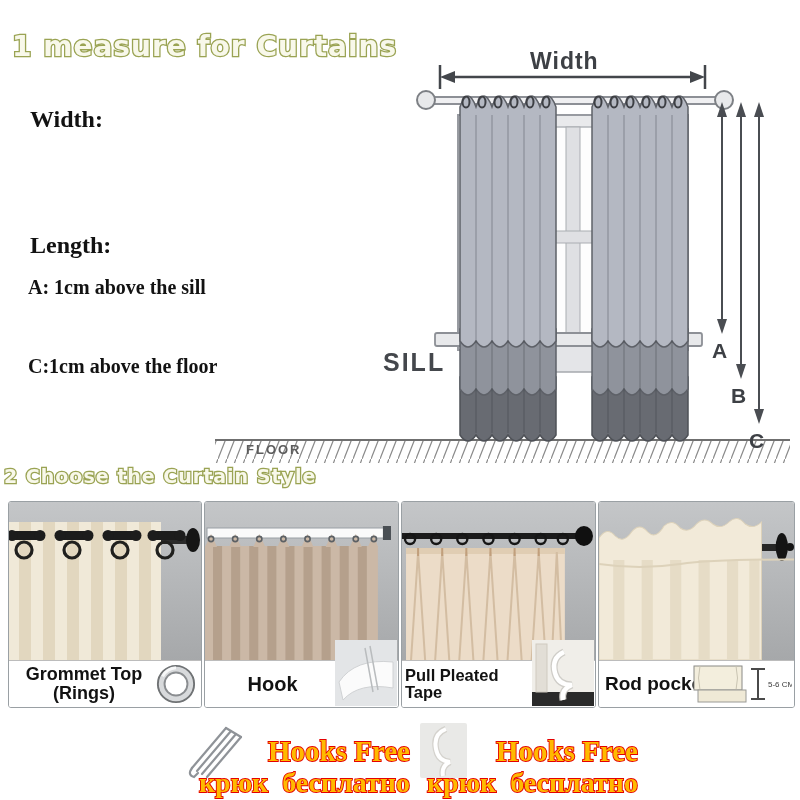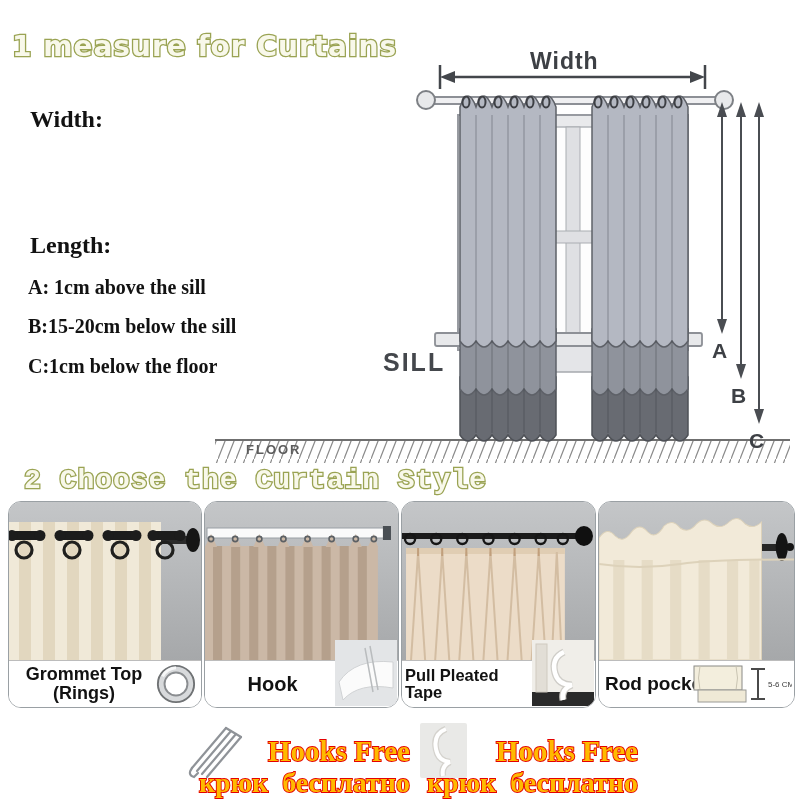--- a/index.html
+++ b/index.html
@@ -11,38 +11,38 @@
   .sec-title{
     font-family:"DejaVu Sans",sans-serif;
     font-weight:bold;
     color:#f8f8ea;
     -webkit-text-stroke:2.6px #9aa353;
     paint-order:stroke fill;
     letter-spacing:1px;
     white-space:nowrap;
   }
   .t1{left:12px;top:10px;font-size:28px;}
-  .t2{left:24px;top:445px;font-size:28px;font-family:Liberation Mono, monospace;}
+  .t2{left:4px;top:445px;font-size:19px;}
 
   
   .m-head{font-family:"Liberation Serif",serif;font-weight:bold;font-size:24px;color:#121212;}
   .m-line{font-family:"Liberation Serif",serif;font-weight:bold;font-size:20px;color:#121212;}
 
   
   .diagram{left:200px;top:25px;width:600px;height:420px;}
   .dg-label{font-weight:bold;color:#3d4045;}
   .dg-width{left:330px;top:3px;width:90px;text-align:left;font-size:23px;letter-spacing:1px;}
   .dg-sill{left:183px;top:303px;font-size:25px;letter-spacing:2px;color:#44474c;}
   .dg-a{left:512px;top:294px;font-size:21px;}
   .dg-b{left:531px;top:339px;font-size:21px;}
   .dg-c{left:549px;top:384px;font-size:21px;}
   .dg-floor{left:46px;top:397px;font-size:13px;letter-spacing:2px;color:#5d5d5d;}
 
   
-  .panel{top:481px;height:205px;background:#fff;border:1px solid #9aa0a4;border-radius:13px;overflow:hidden;}
+  .panel{top:481px;height:205px;background:#fff;border:1px solid #9aa0a4;border-radius:3px;overflow:hidden;}
   .photo{position:absolute;left:0;top:0;right:0;height:158px;}
   .photo svg{display:block;width:100%;height:100%;}
   .strip{position:absolute;left:0;right:0;bottom:0;height:46px;background:#fff;border-top:1px solid #bcbcbc;
          display:flex;align-items:center;}
   .strip-text{font-weight:bold;color:#121212;line-height:1.05;}
   .p1-text{flex:1;text-align:center;font-size:18px;padding-left:4px;}
   .p2-text{flex:1;text-align:center;font-size:20px;padding-right:58px;}
   .p3-text{font-size:16.5px;padding-left:3px;padding-right:60px;}
   .p4-text{font-size:19px;padding-left:6px;}
   .ring-icon{width:42px;height:42px;margin-right:4px;flex:0 0 auto;}
@@ -64,22 +64,21 @@
 </head>
 <body>
 
 <div class="page">
 
   <div class="abs sec-title t1">1 measure for Curtains</div>
 
   <div class="abs m-head" style="left:30px;top:86px">Width:</div>
   <div class="abs m-head" style="left:30px;top:212px">Length:</div>
   <div class="abs m-line" style="left:28px;top:256px">A: 1cm above the sill</div>
-  <div class="abs m-line" style="left:28px;top:295px">B:15-20cm below the sill</div>
-  <div class="abs m-line" style="left:28px;top:335px">C:1cm below the floor</div>
+  <div class="abs m-line" style="left:28px;top:335px">C:1cm above the floor</div>
 
   <div class="abs diagram">
     <svg viewBox="0 0 600 420" xmlns="http://www.w3.org/2000/svg">
       <defs>
         <pattern id="hatch" width="9" height="23" patternUnits="userSpaceOnUse">
           <line x1="9" y1="0" x2="0" y2="23" stroke="#8b8b8b" stroke-width="1.2"></line>
         </pattern>
         <g id="curtainL">
           <path d="M260,332 H356 V390 q-8,12 -16,0 q-8,12 -16,0 q-8,12 -16,0 q-8,12 -16,0 q-8,12 -16,0 q-8,12 -16,0 Z" fill="#686b72" stroke="#4e5157" stroke-width="1.5"></path>
           <path d="M260,284 H356 V344 q-8,12 -16,0 q-8,12 -16,0 q-8,12 -16,0 q-8,12 -16,0 q-8,12 -16,0 q-8,12 -16,0 Z" fill="#8f939c" stroke="#5e6168" stroke-width="1.5"></path>

